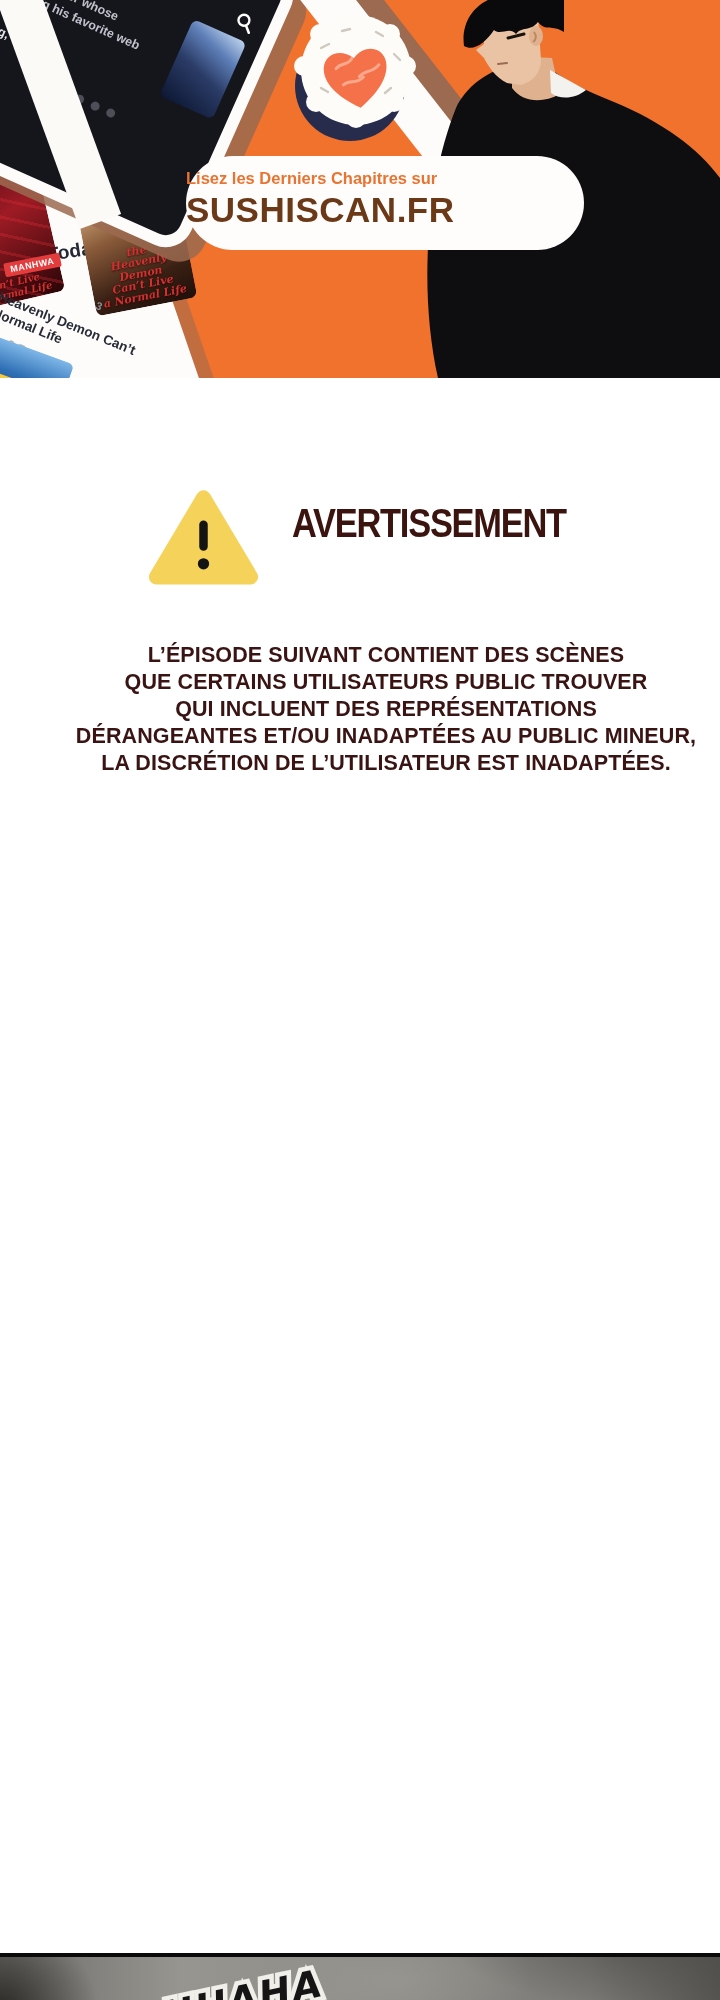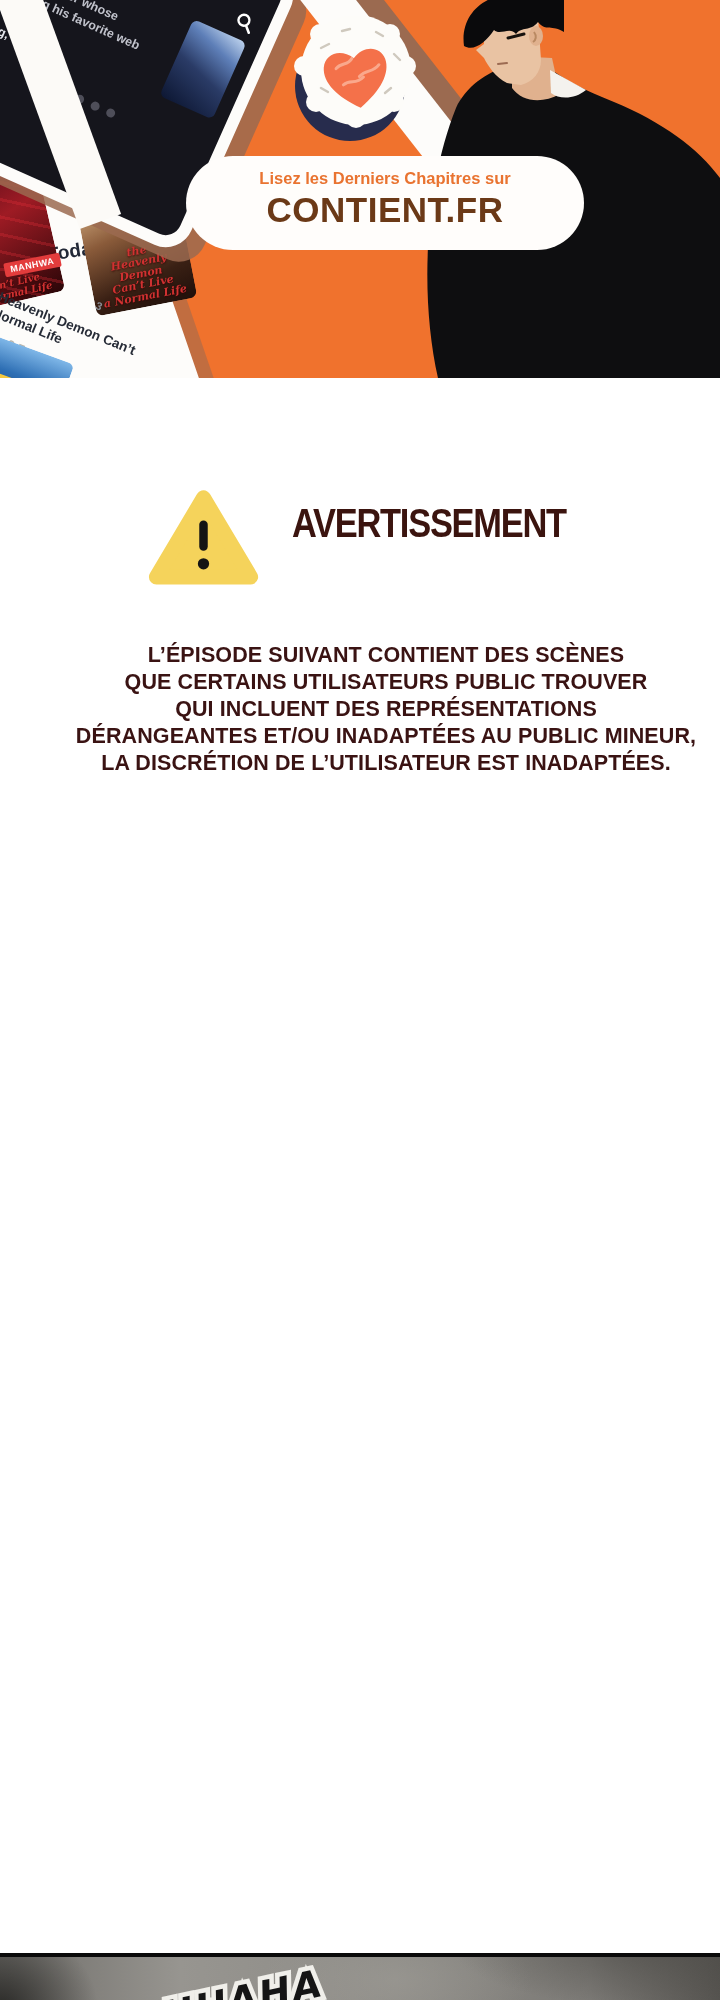--- a/index.html
+++ b/index.html
@@ -69,21 +69,21 @@
           transform:rotate(-38deg);transform-origin:top left;box-shadow:22px 0 0 #9B6A50;z-index:6;}
 
   
   .character{position:absolute;left:412px;top:0;width:308px;height:378px;z-index:7;}
 
   
   .sushi{position:absolute;left:290px;top:16px;width:132px;height:128px;z-index:8;}
 
   
   .badge{position:absolute;left:186px;top:156px;width:398px;height:94px;background:#FFFDFB;border-radius:48px;
-         z-index:9;text-align:center;}
+         z-index:9;}
   .badge-line1{margin-top:13px;font-weight:700;font-size:16.5px;color:#E97330;}
   .badge-line2{margin-top:2px;font-weight:800;font-size:35px;letter-spacing:.5px;color:#6B3917;}
 
   
   .tri{position:absolute;left:147px;top:486px;width:113px;height:101px;}
   .avert{position:absolute;left:292px;top:500px;font-weight:900;font-size:41px;letter-spacing:-1.5px;
          color:#3B140F;transform:scaleX(.84);transform-origin:left top;white-space:nowrap;}
   .para{position:absolute;left:0;top:642px;width:706px;text-align:center;color:#3A1313;
         font-weight:700;font-size:21.5px;line-height:27px;letter-spacing:.1px;padding-left:33px;}
 
@@ -212,21 +212,21 @@
             <path d="M47,50 C53,44 59,49 64,42"></path>
             <path d="M69,61 C77,54 82,60 90,52"></path>
             <path d="M52,67 C60,62 64,69 73,62"></path>
           </g>
         </g>
       </svg>
     </div>
 
     <div class="badge">
       <div class="badge-line1">Lisez les Derniers Chapitres sur</div>
-      <div class="badge-line2">CONTIENT.FR</div>
+      <div class="badge-line2">SUSHISCAN.FR</div>
     </div>
   </div>
 
   <div class="tri">
     <svg viewBox="0 0 120 106" width="113" height="101">
       <path d="M60,12 L110,96 L10,96 Z" fill="#F5D35B" stroke="#F5D35B" stroke-width="16" stroke-linejoin="round"></path>
       <rect x="55.5" y="36" width="9" height="32" rx="4.5" fill="#141414"></rect>
       <circle cx="60" cy="82" r="6" fill="#141414"></circle>
     </svg>
   </div>

